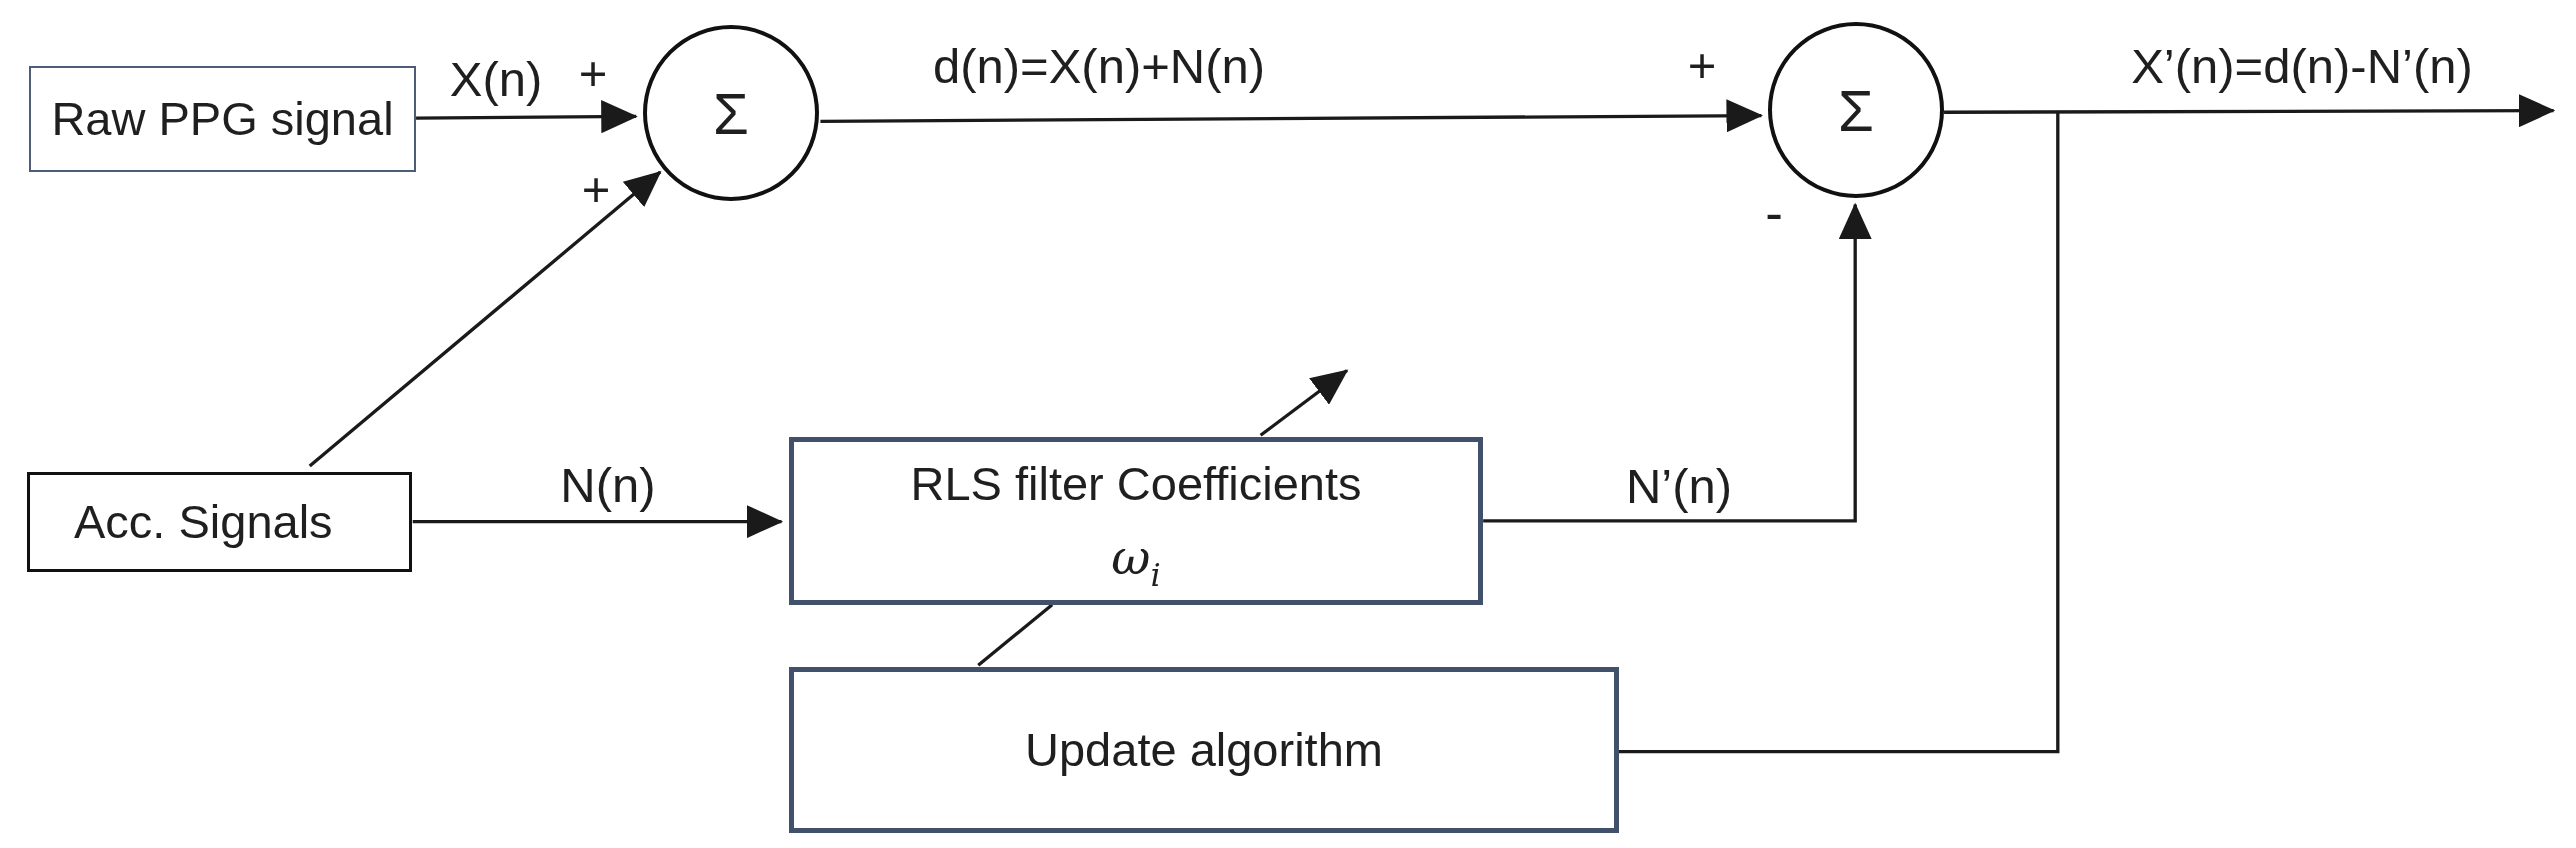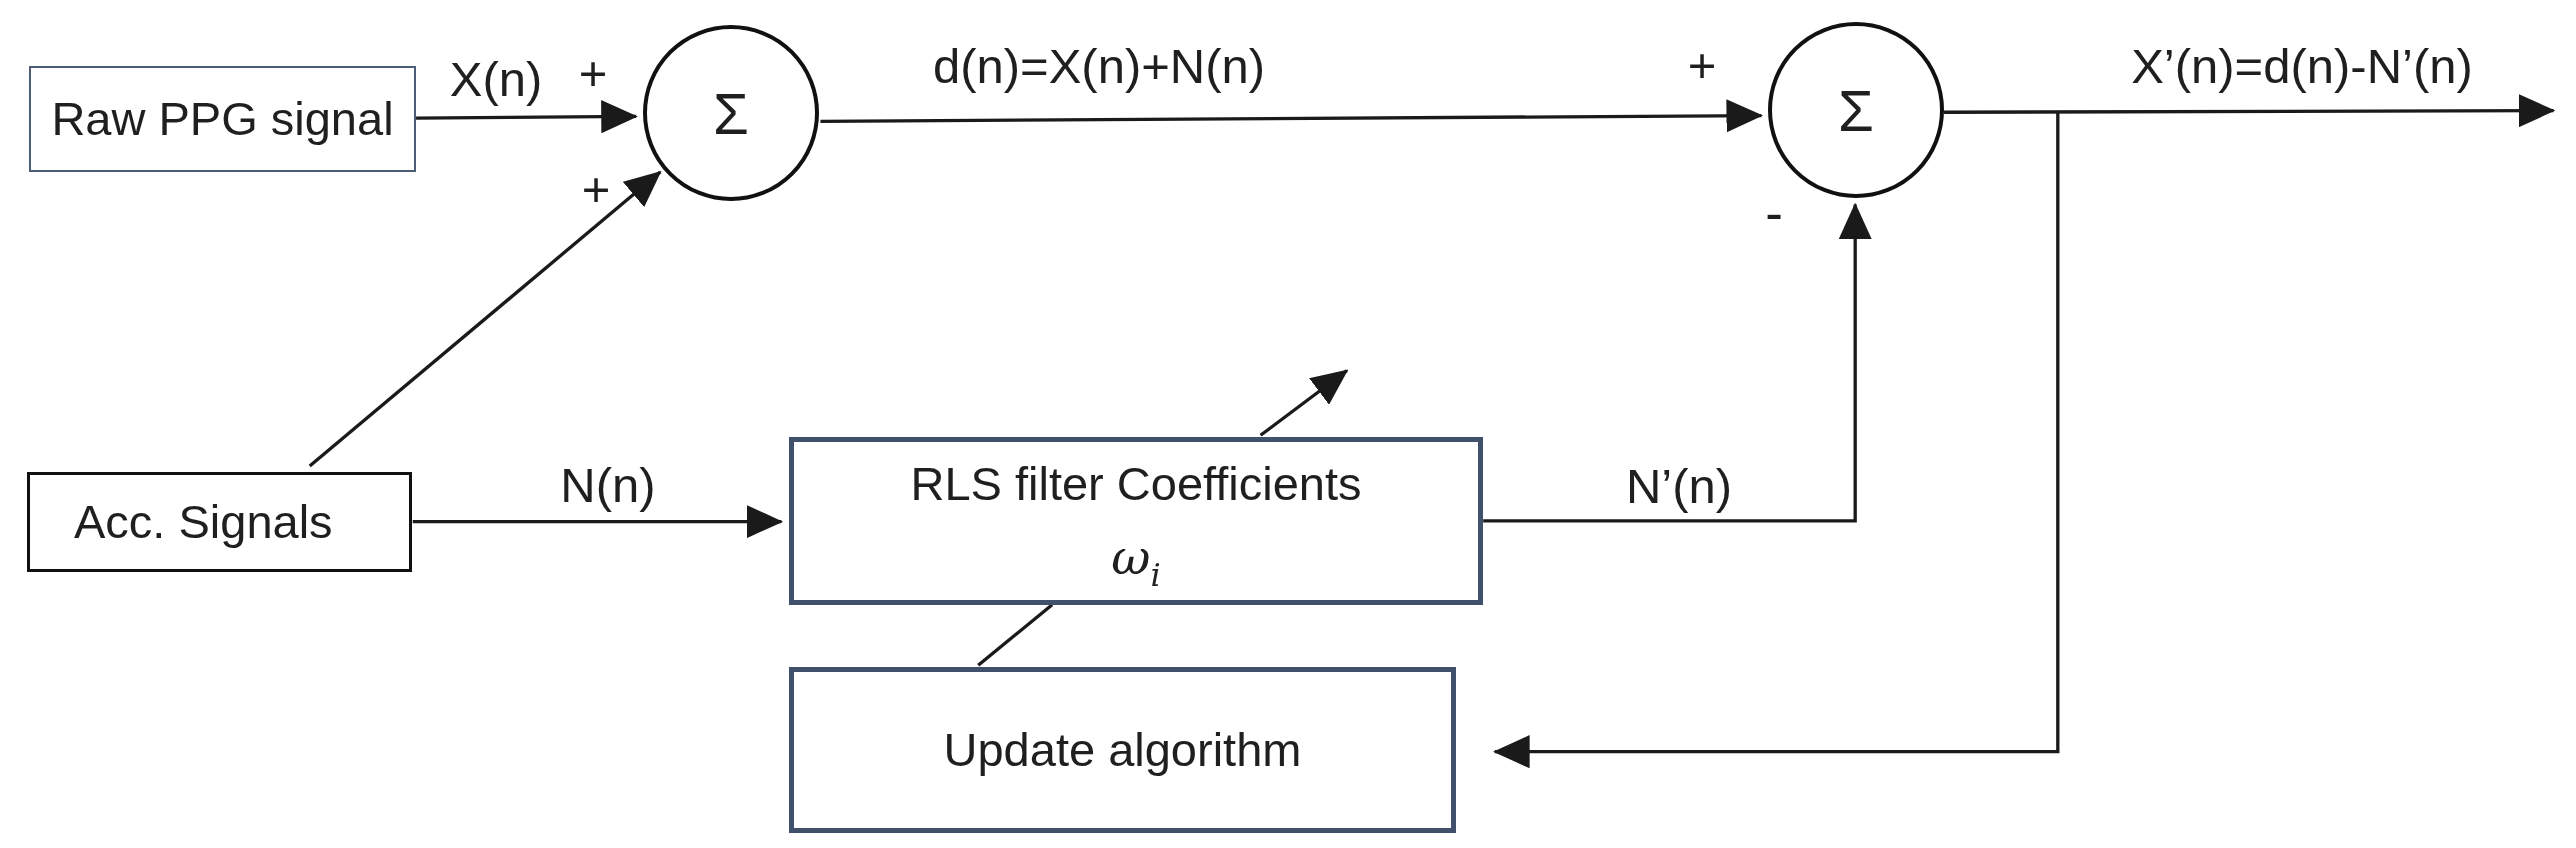--- a/index.html
+++ b/index.html
@@ -29,21 +29,21 @@
     align-items:center;
     justify-content:center;
     text-align:center;
     font-size:47px;
     line-height:1.1;
     white-space:nowrap;
   }
   .box-raw{left:29px;top:66px;width:387px;height:106px;border:2.5px solid var(--border-light);}
   .box-acc{left:27px;top:472px;width:385px;height:100px;border:3.3px solid var(--border-black);justify-content:flex-start;padding-left:44px;}
   .box-rls{left:789px;top:437px;width:694px;height:168px;border:5px solid var(--border-strong);flex-direction:column;gap:21.6px;font-size:47px;}
-  .box-update{left:789px;top:667px;width:667px;height:166px;border:5px solid var(--border-strong);}
+  .box-update{left:789px;top:667px;width:830px;height:166px;border:5px solid var(--border-strong);}
   .rls-symbol{
     font-family:"DejaVu Serif", serif;
     font-style:italic;
     font-size:48px;
   }
   .rls-symbol sub{
     font-size:32px;
     line-height:0;
     vertical-align:-11.6px;
   }

